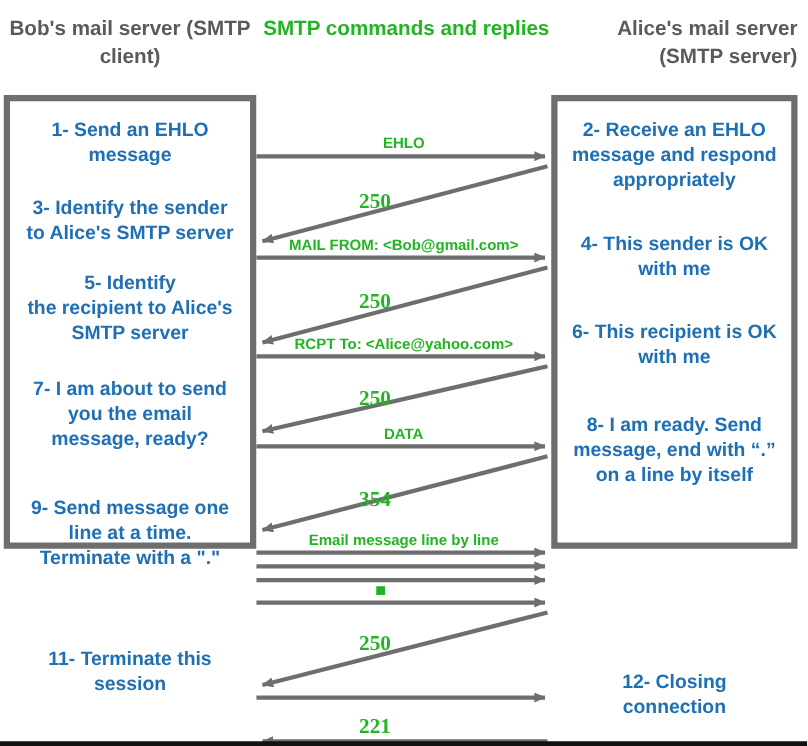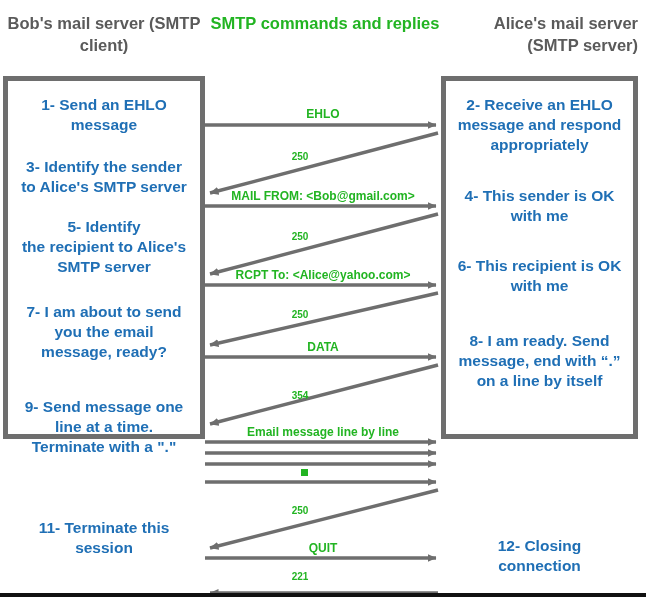--- a/index.html
+++ b/index.html
@@ -75,21 +75,21 @@
 
   .lane-label {
     position: absolute;
     text-align: center;
     color: #22b422;
     font-weight: bold;
     font-size: 11.5px;
     line-height: 1;
     white-space: nowrap;
   }
-  .lane-label.small { font-size: 10px; }
+  .lane-label.small { font-size: 17px; font-family: Liberation Serif, serif; }
   .lane-label.cmd   { font-size: 12px; }
 
   
   #bottom-strip {
     position: absolute;
     left: 0;
     bottom: 0;
     width: 646px;
     height: 4px;
     background: #111111;
@@ -191,18 +191,17 @@
     <div class="lane-label cmd" style="left:0;  top:88px;  width:236px;">EHLO</div>
     <div class="lane-label small" style="left:60px; top:132px; width:70px;">250</div>
     <div class="lane-label cmd" style="left:0;  top:170px; width:236px;">MAIL FROM: &lt;Bob@gmail.com&gt;</div>
     <div class="lane-label small" style="left:60px; top:212px; width:70px;">250</div>
     <div class="lane-label cmd" style="left:0;  top:249px; width:236px;">RCPT To: &lt;Alice@yahoo.com&gt;</div>
     <div class="lane-label small" style="left:60px; top:290px; width:70px;">250</div>
     <div class="lane-label cmd" style="left:0;  top:321px; width:236px;text-align:center;">DATA</div>
     <div class="lane-label small" style="left:60px; top:371px; width:70px;">354</div>
     <div class="lane-label cmd" style="left:0;  top:406px; width:236px;">Email message line by line</div>
     <div class="lane-label small" style="left:60px; top:486px; width:70px;">250</div>
-    <div class="lane-label cmd" style="left:0;  top:522px; width:236px;">QUIT</div>
     <div class="lane-label small" style="left:60px; top:552px; width:70px;">221</div>
   </div>
 
   <div id="bottom-strip"></div>
 </div>
 
 </body></html>

